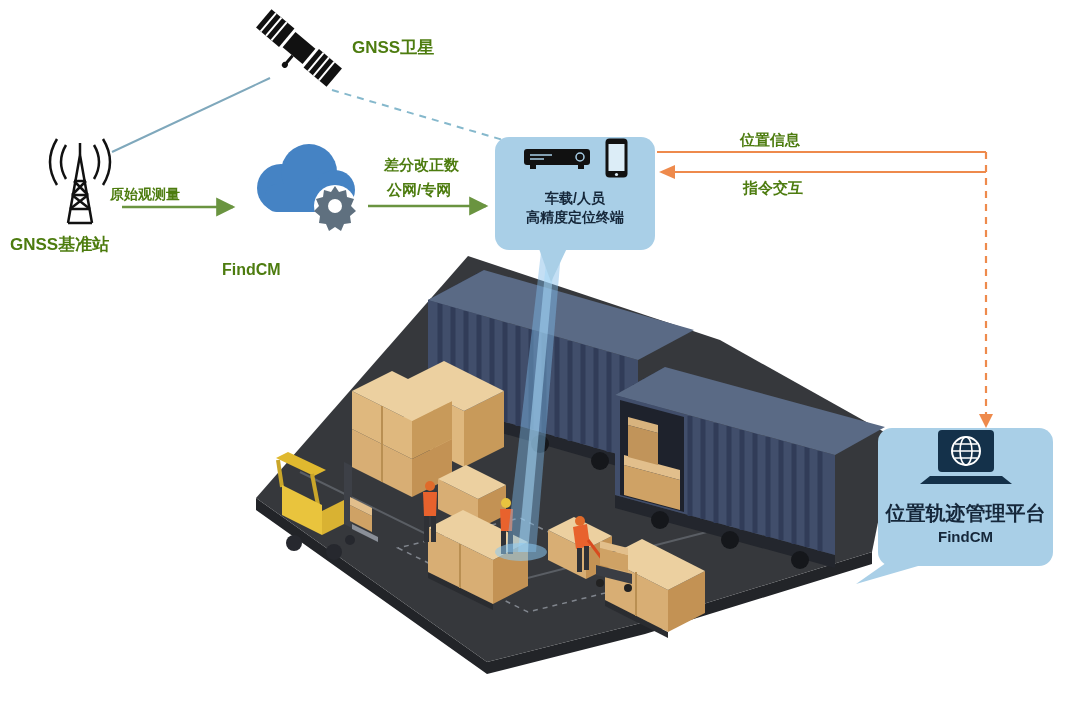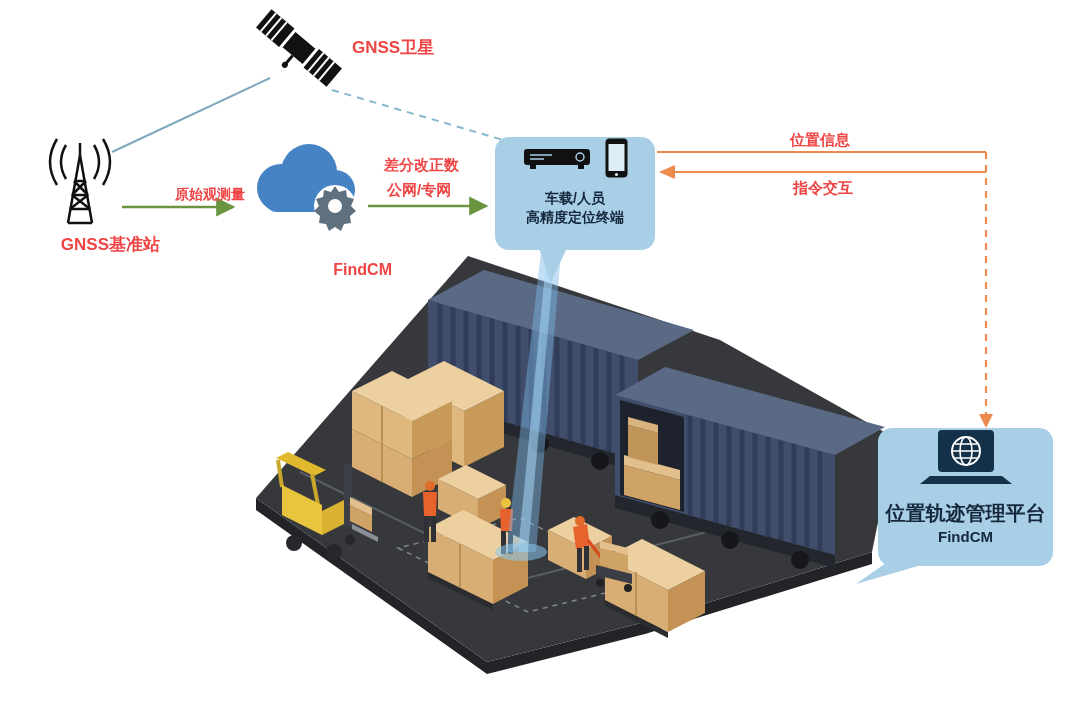--- a/index.html
+++ b/index.html
@@ -1,21 +1,21 @@
 <!DOCTYPE html>
 <html><head>
 <meta charset="utf-8">
 <style>
   html,body{margin:0;padding:0;background:#ffffff;}
   .canvas{
     position:relative;width:1080px;height:701px;background:#ffffff;overflow:hidden;
     font-family:"Liberation Sans","DejaVu Sans",sans-serif;color:#1b1b1b;
   }
-  .lbl{position:absolute;font-weight:700;color:#ef4444;white-space:nowrap;}
-  .lbl.center{text-align:right;}
+  .lbl{position:absolute;font-weight:700;color:#4d7c0f;white-space:nowrap;}
+  .lbl.center{text-align:left;}
   .bubble{
     position:absolute;background:#a9cfe7;border-radius:14px;z-index:3;
     display:flex;flex-direction:column;align-items:center;justify-content:flex-start;
   }
   .bubble .bline{font-weight:700;color:#15273a;line-height:1.35;}
   #scene{position:absolute;left:0;top:0;z-index:1;}
   .iconbox{position:absolute;z-index:2;}
 </style>
 </head>
 <body>

